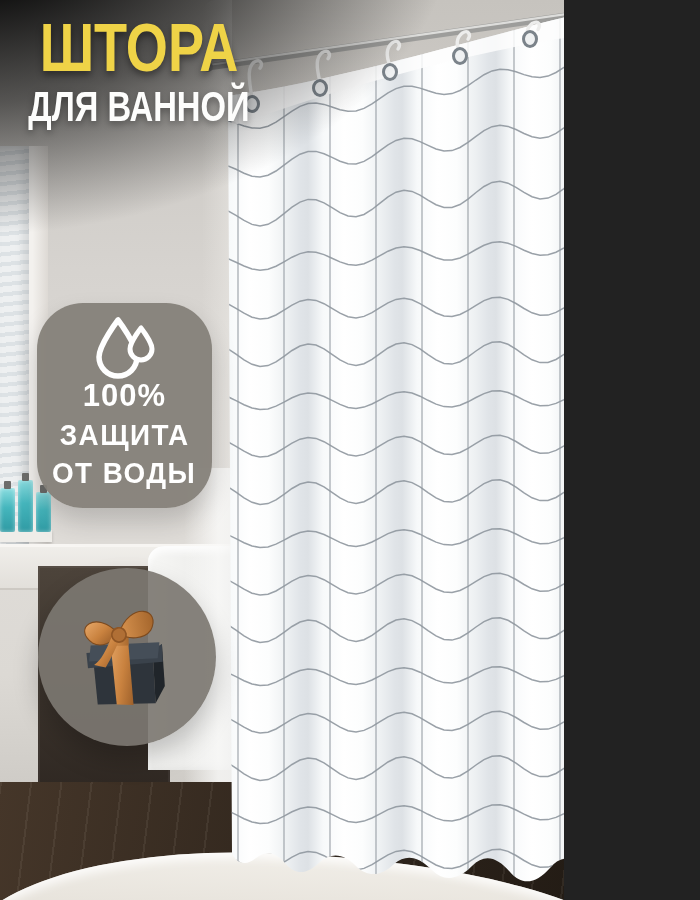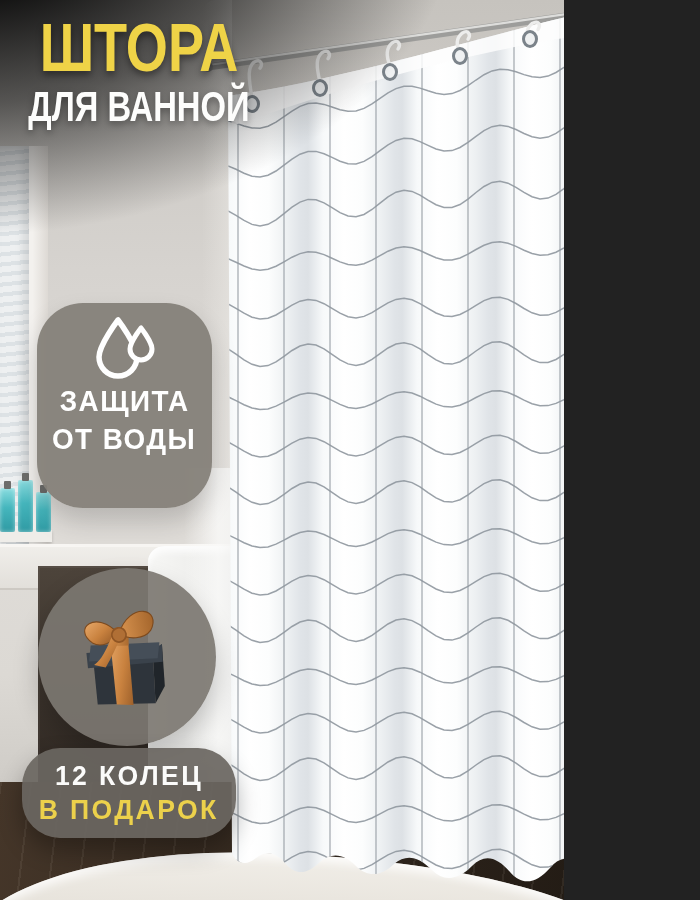--- a/index.html
+++ b/index.html
@@ -199,20 +199,21 @@
 
   <div class="title1">ШТОРА</div>
   <div class="title2">ДЛЯ ВАННОЙ</div>
 
 
   <div class="wbadge">
     <svg class="drops" width="66" height="64" viewBox="0 0 66 64">
       <path d="M26,4 C26,4 7,29 7,41 a19,19 0 0 0 38,0 C45,29 26,4 26,4 Z" fill="none" stroke="#ffffff" stroke-width="5.5" stroke-linejoin="round"></path>
       <path d="M49,12 C49,12 38,26 38,33 a11,11 0 0 0 22,0 C60,26 49,12 49,12 Z" fill="#847F78" stroke="#ffffff" stroke-width="5" stroke-linejoin="round"></path>
     </svg>
+    <div class="wpercent">100%</div>
     <div class="wline">ЗАЩИТА</div>
     <div class="wline">ОТ ВОДЫ</div>
   </div>
 
   <div class="gift-circle">
     <svg width="132" height="132" viewBox="0 0 120 120">
       <defs>
         <linearGradient id="copper" x1="0" y1="0" x2="1" y2="1">
           <stop offset="0" stop-color="#E8A96A"></stop>
             <stop offset="0.5" stop-color="#C9823F"></stop>
@@ -231,18 +232,14 @@
         <path d="M48,46 L64,48 L59,104 L44,101 Z" fill="url(#copper)"></path>
         <path d="M50,36 L66,38 L64,50 L48,48 Z" fill="url(#copper2)"></path>
         <path d="M57,38 C40,12 16,26 32,42 C39,48 50,45 57,38 Z" fill="url(#copper)" stroke="#7d4a1e" stroke-width="1"></path>
         <path d="M57,38 C72,10 100,22 86,40 C79,47 65,45 57,38 Z" fill="url(#copper2)" stroke="#7d4a1e" stroke-width="1"></path>
         <path d="M50,40 C42,52 38,58 30,62 L40,66 C47,58 52,50 58,42 Z" fill="url(#copper)"></path>
         <circle cx="57" cy="39" r="6.5" fill="#B06F35" stroke="#8F5524" stroke-width="1.5"></circle>
       </g>
     </svg>
   </div>
 
-  <div class="gbadge">
-    <div class="gline1">12 КОЛЕЦ</div>
-    <div class="gline2">В ПОДАРОК</div>
-  </div>
 
 </div>
 
 </body></html>

